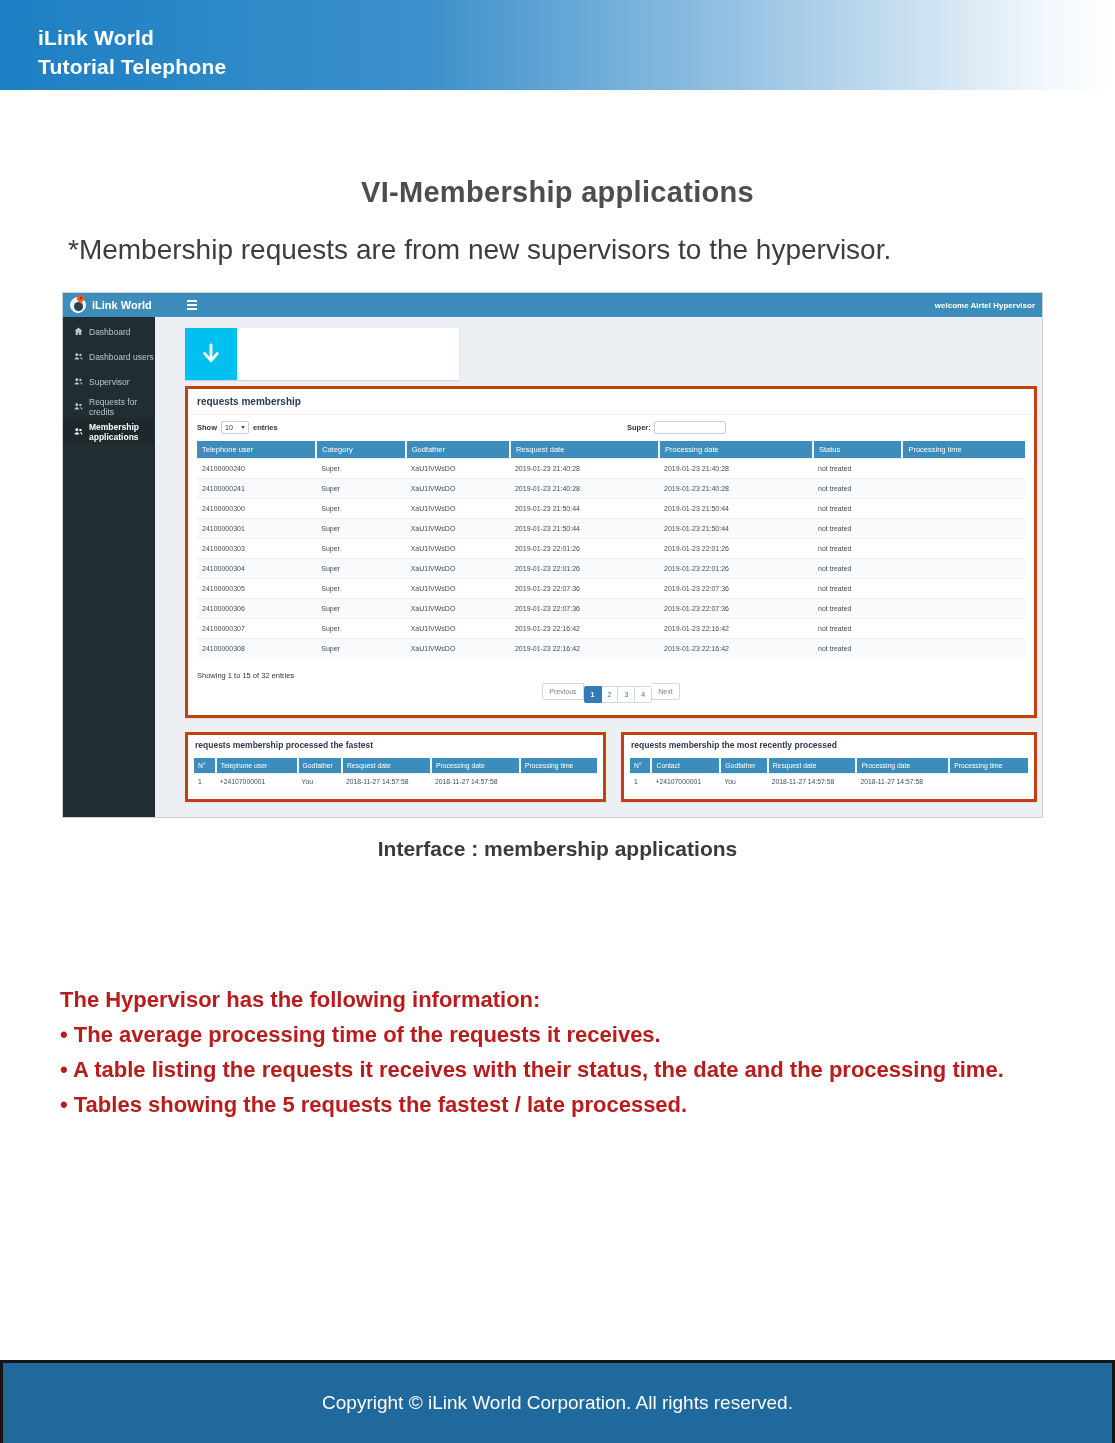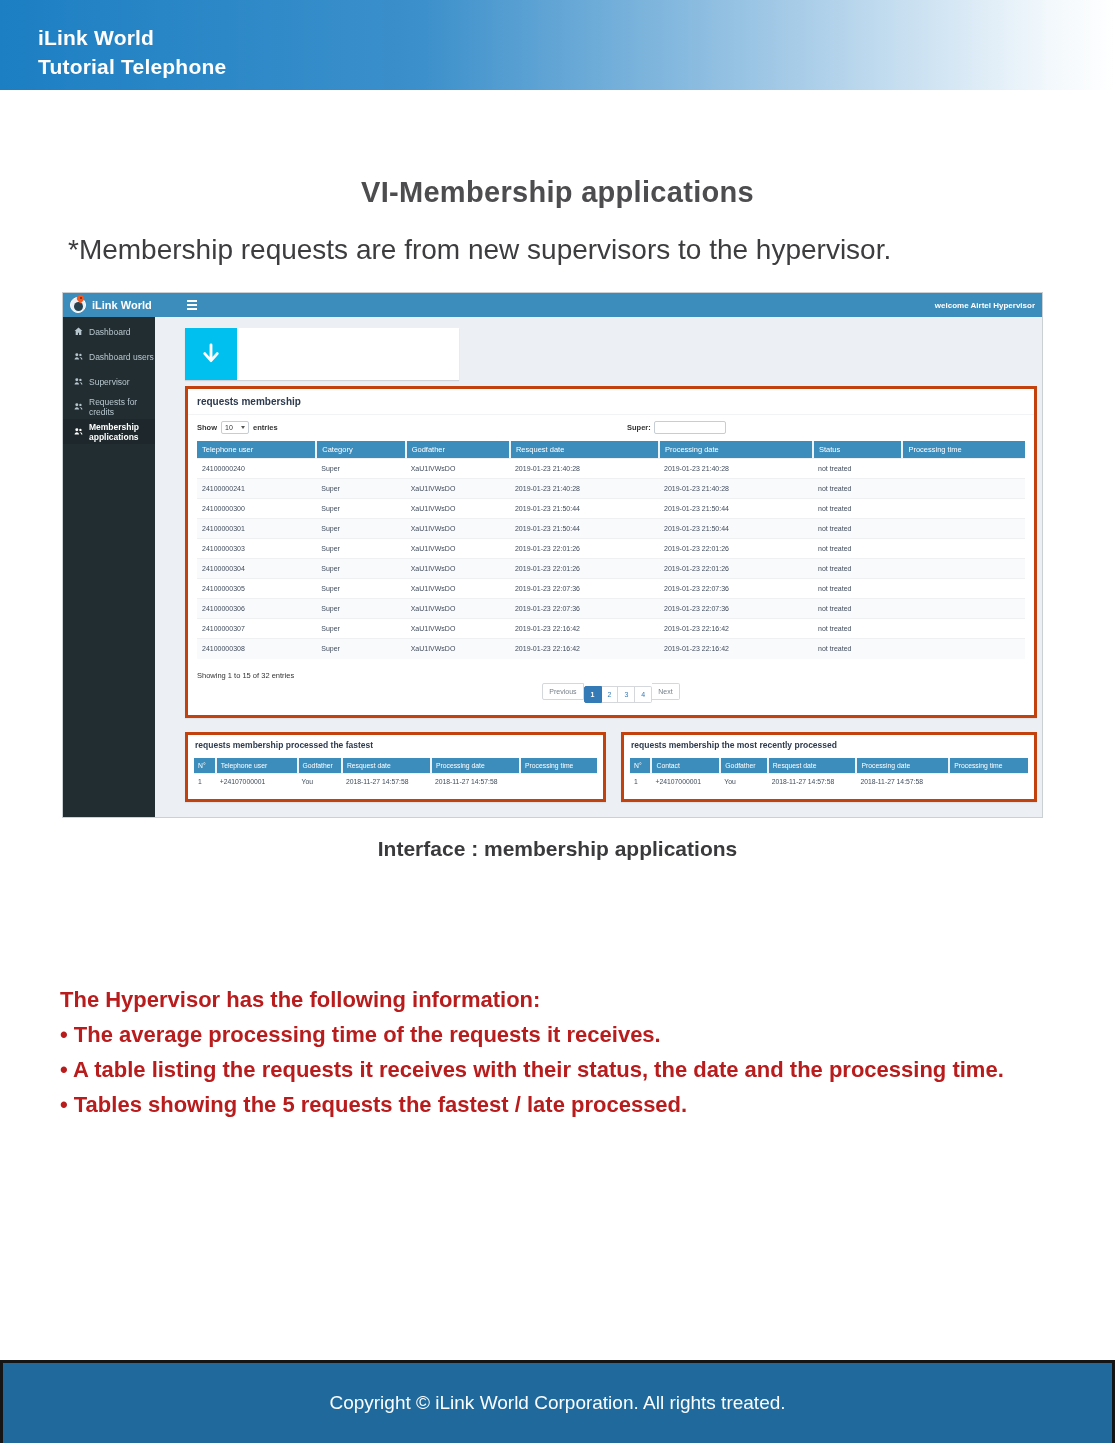--- a/index.html
+++ b/index.html
@@ -408,16 +408,16 @@
   <div class="doc-caption">Interface : membership applications</div>
 
   <div class="doc-body">
     <div>The Hypervisor has the following information:</div>
     <div>• The average processing time of the requests it receives.</div>
     <div>• A table listing the requests it receives with their status, the date and the processing time.</div>
     <div>• Tables showing the 5 requests the fastest / late processed.</div>
   </div>
 
   <div class="doc-footer">
-    <span>Copyright © iLink World Corporation. All rights treated.</span>
+    <span>Copyright © iLink World Corporation. All rights reserved.</span>
   </div>
 
 </div>
 
 </body></html>

